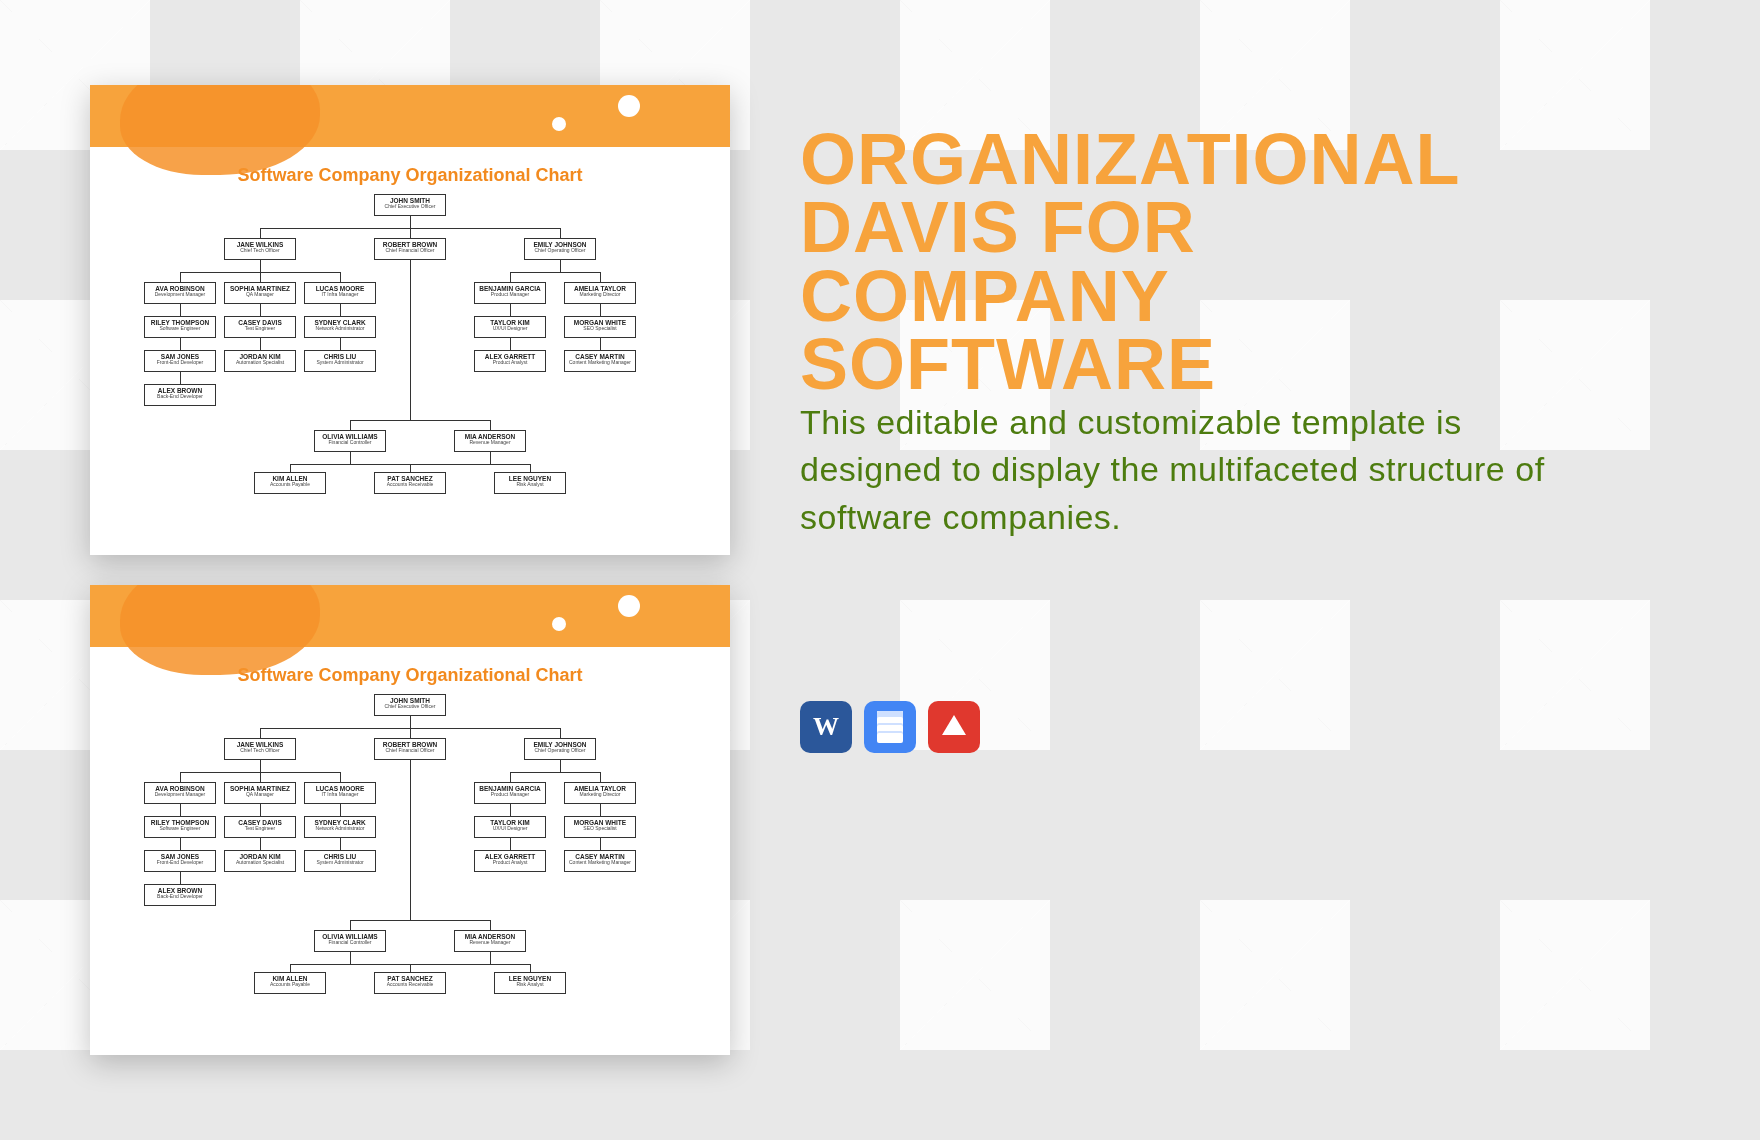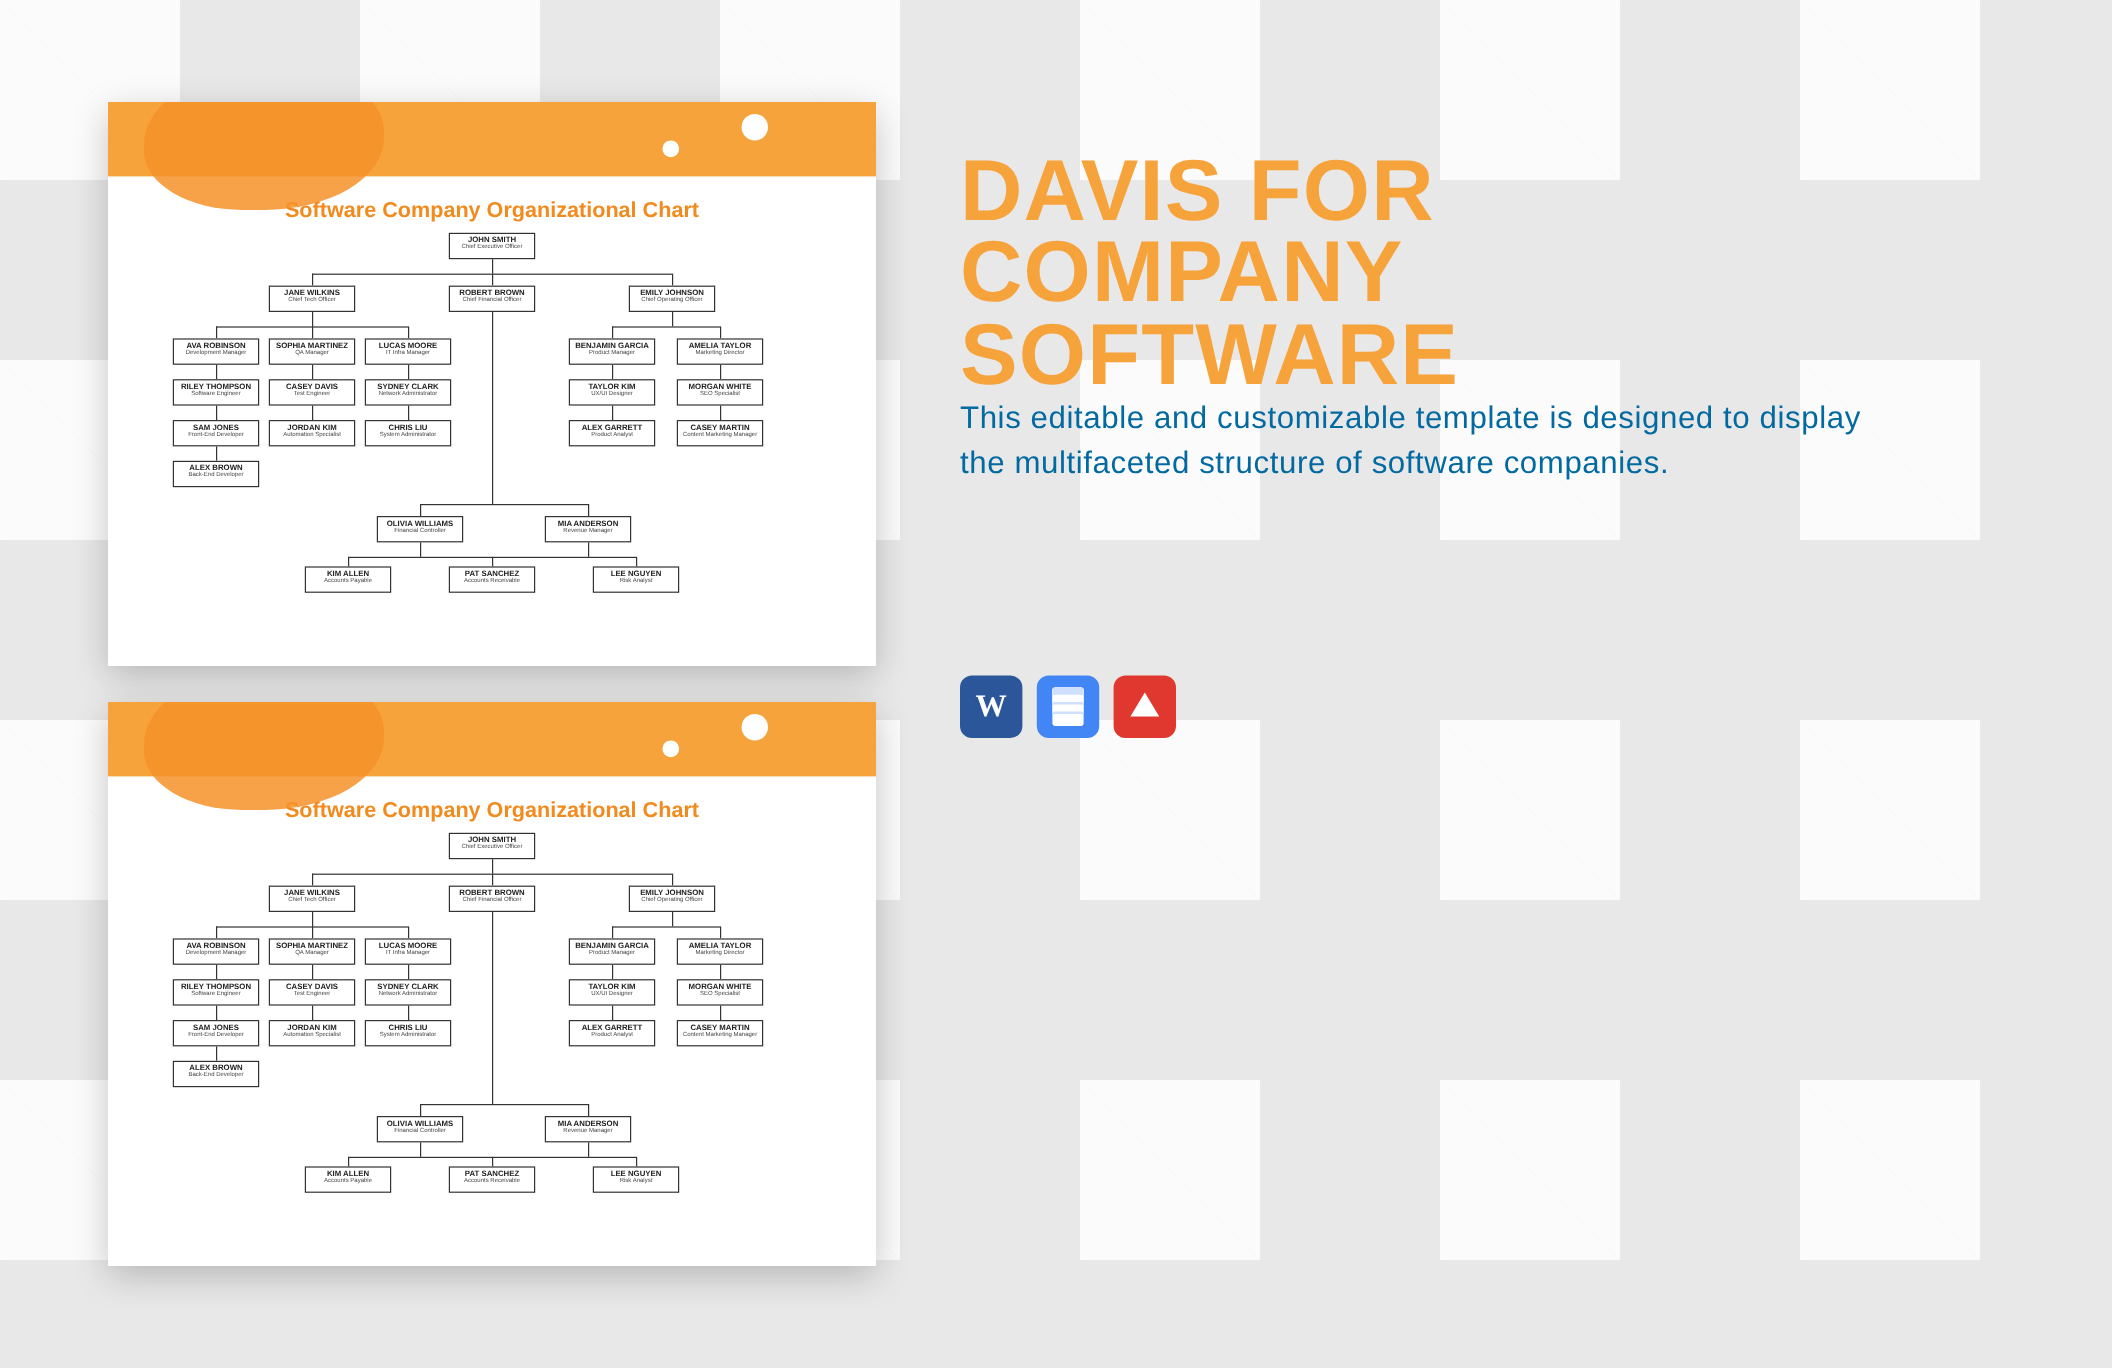--- a/index.html
+++ b/index.html
@@ -53,21 +53,21 @@
   font-family: "Arial Black","Segoe UI",sans-serif;
   font-weight:900; font-size:72px; line-height:.95;
   color:#f7a33c; letter-spacing:1px;
 }
 .subtitle{
   font-family: "Arial Black","Segoe UI",sans-serif;
   font-weight:900; font-size:72px; line-height:.95;
   color:#1a2431; letter-spacing:1px; margin-bottom:28px;
 }
 .desc{
-  font-size:26px; color:#0369a1; line-height:1.4; letter-spacing:.5px; max-width:760px;
+  font-size:34px; color:#4d7c0f; line-height:1.4; letter-spacing:.5px; max-width:760px;
 }
 .apps{ display:flex; gap:12px; margin-top:160px; }
 .app{
   width:52px; height:52px; border-radius:10px; display:flex;
   align-items:center; justify-content:center; color:#fff; font-weight:700;
 }
 .app.word{ background:#2b579a; }
 .app.word::before{ content:"W"; font-size:26px; font-family:Georgia,serif; }
 .app.docs{ background:#4285f4; }
 .app.docs::before{
@@ -370,20 +370,21 @@
             <span>Risk Analyst</span>
           </div>
           <div class="line-v" style="left: 200px; top: 270px; height: 8px;"></div>
           <div class="line-v" style="left: 320px; top: 270px; height: 8px;"></div>
           <div class="line-v" style="left: 440px; top: 270px; height: 8px;"></div>
         </div>
     </div>
   </div>
 
   <div class="right">
+    <div class="title">ORGANIZATIONAL</div>
     <div class="title">DAVIS FOR</div>
     <div class="title">COMPANY</div>
     <div class="title">SOFTWARE</div>
     <p class="desc">This editable and customizable template is designed to display the multifaceted structure of software companies.</p>
 
     <div class="apps">
       <div class="app word" title="Microsoft Word"></div>
       <div class="app docs" title="Google Docs"></div>
       <div class="app pdf" title="Adobe PDF"></div>
     </div>

